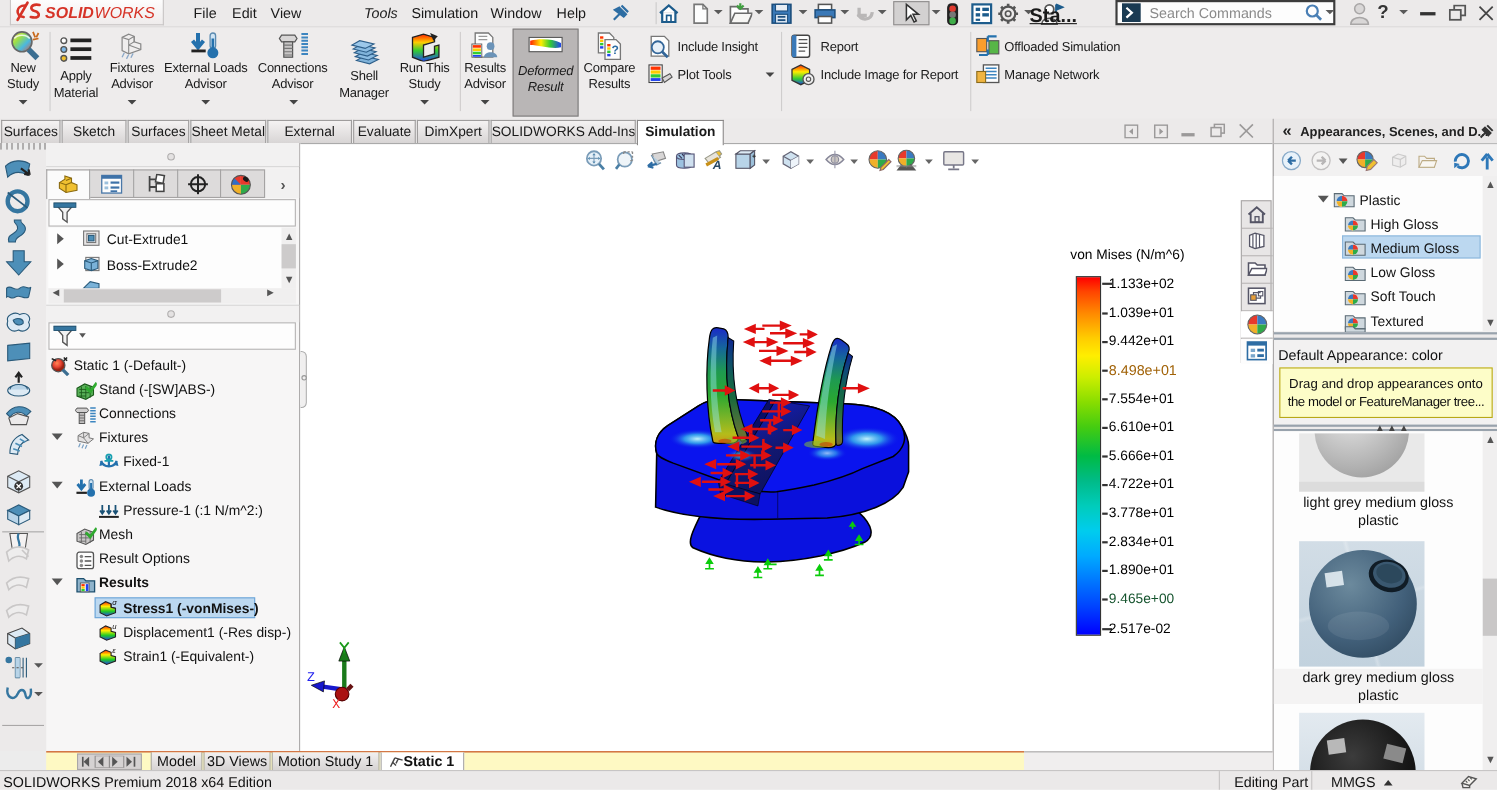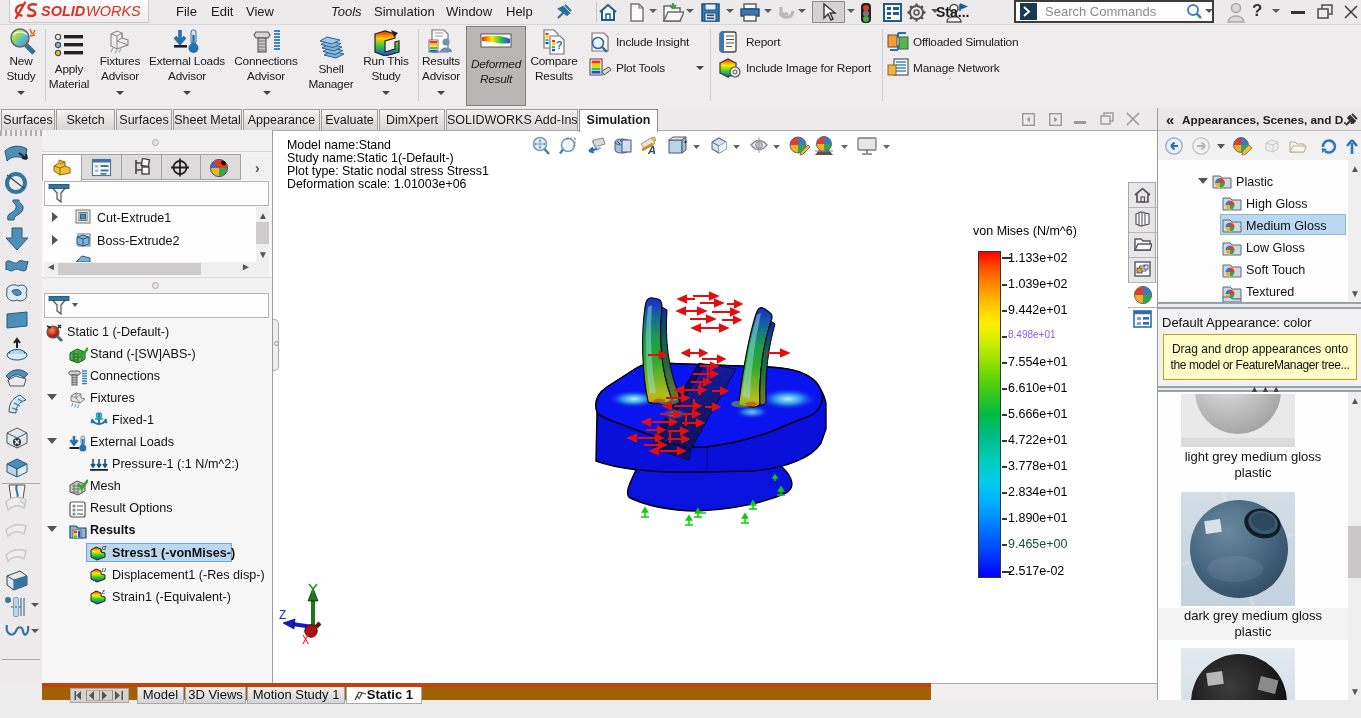--- a/index.html
+++ b/index.html
@@ -47,21 +47,21 @@
 
 #viewport { position:absolute; left:273px; top:130px; width:884px; height:553px; background:#fff; border-top:1px solid #aaa;}
 #vpinfo { position:absolute; left:14px; top:8px; font-size:12.4px; line-height:13px; color:#000; }
 
 
 #taskpane { position:absolute; left:1157px; top:108px; width:204px; height:592px; background:#f2f1f1; border-left:1px solid #9c9a9a;}
 #tphead { position:absolute; left:0; top:0; width:204px; height:23px; white-space:nowrap; overflow:hidden; background:#e9e7e7;
   border-bottom:1px solid #bbb; font-size:12.5px; font-weight:bold; color:#222; }
 
 
-#bottomtabs { position:absolute; left:42px; top:683px; width:889px; height:17px; background:#a16207; border-top:4px solid #c2410c;}
+#bottomtabs { position:absolute; left:42px; top:683px; width:889px; height:17px; background:#fef9c3; border-top:1px solid #c2410c;}
 .btab { position:absolute; top:0px; height:17px; background:linear-gradient(#f2f0f0,#d6d3d3);
   border:1px solid #a9a7a7; border-top:none; font-size:13px; color:#111; text-align:center; line-height:16px;}
 .btab.active { background:#fff; font-weight:bold; }
 
 
 #statusbar { position:absolute; left:0; top:700px; width:1361px; height:18px;
   background:#ebe9e9; border-top:1px solid #c7c5c5; font-size:13px; color:#111; }
 </style>
 </head>
 <body>
@@ -162,21 +162,21 @@
       <path d="M10.5,1.5 L10.5,4.5 M10.5,16.5 L10.5,19.5 M1.5,10.5 L4.5,10.5 M16.5,10.5 L19.5,10.5 M4.1,4.1 L6.2,6.2 M14.8,14.8 L16.9,16.9 M16.9,4.1 L14.8,6.2 M6.2,14.8 L4.1,16.9"></path>
     </g>
   </svg>
   <div class="dd" style="left:931px;"></div>
 
   <svg class="qicon" style="left:944px;" width="24" height="22" viewBox="0 0 24 22">
     <circle cx="10" cy="6.5" r="4" fill="#fdfdfd" stroke="#555" stroke-width="1.6"></circle>
     <path d="M3,20 C3,13 17,13 17,20 Z" fill="#fdfdfd" stroke="#555" stroke-width="1.6"></path>
     <path d="M16,2 L16,9 M16,2 L22,4.5 L16,7" stroke="#1d5c8c" stroke-width="1.6" fill="#1d5c8c"></path>
   </svg>
-  <div class="menuitem" style="left:936px; font-weight:bold; font-size:14px;">Sta...</div>
+  <div class="menuitem" style="left:936px; font-weight:bold; font-size:18px;text-decoration:underline;">Sta...</div>
 
   <div class="abs" style="left:1014px; top:0px; width:200px; height:23px; background:#fdfdfd; border:2px solid #3c3c3c;"></div>
   <div class="abs" style="left:1020px; top:3px; width:17px; height:17px; background:#1a3a52;"></div>
   <svg class="qicon" style="left:1022px; top:5px;" width="13" height="13" viewBox="0 0 13 13">
     <path d="M2,2 L7,6.5 L2,11" stroke="#fff" stroke-width="2" fill="none"></path>
   </svg>
   <div class="menuitem" style="left:1045px; top:4px; color:#8a8a8a;">Search Commands</div>
   <svg class="qicon" style="left:1185px; top:3px;" width="18" height="18" viewBox="0 0 18 18">
     <circle cx="8" cy="7" r="5" fill="none" stroke="#4a7fb5" stroke-width="2"></circle>
     <path d="M11.5,10.5 L16,15" stroke="#4a7fb5" stroke-width="2.5"></path>
@@ -381,21 +381,21 @@
     <rect x="2" y="8" width="8" height="10" fill="#f0b541" stroke="#8a6a1a" stroke-width="1"></rect>
   </svg>
   <div class="rbig" style="left:913px; top:36px;">Manage Network</div>
 </div>
 
 <div id="tabrow">
   <div class="ctab" style="left:1px; width:54px;">Surfaces</div>
   <div class="ctab" style="left:56px; width:59px;">Sketch</div>
   <div class="ctab" style="left:116px; width:56px;">Surfaces</div>
   <div class="ctab" style="left:173px; width:69px;">Sheet Metal</div>
-  <div class="ctab" style="left:243px; width:77px;">Appearance</div>
+  <div class="ctab" style="left:243px; width:77px;">External</div>
   <div class="ctab" style="left:321px; width:57px;">Evaluate</div>
   <div class="ctab" style="left:379px; width:66px;">DimXpert</div>
   <div class="ctab" style="left:446px; width:132px;">SOLIDWORKS Add-Ins</div>
   <div class="ctab active" style="left:579px; width:79px;">Simulation</div>
 
   <svg class="abs" style="left:1022px; top:5px;" width="13" height="13" viewBox="0 0 13 13">
     <rect x="0.7" y="0.7" width="11.6" height="11.6" fill="none" stroke="#9b9999" stroke-width="1.4"></rect>
     <path d="M8,3.5 L4.5,6.5 L8,9.5 Z" fill="#9b9999"></path>
   </svg>
   <svg class="abs" style="left:1049px; top:5px;" width="13" height="13" viewBox="0 0 13 13">
@@ -709,26 +709,20 @@
         </defs>
         <path d="M2,6 L7,3 L12,5 L12,8 L16,9 L16,13 L8,16 L2,13 Z" fill="url(#cc3)" stroke="#222" stroke-width="1"></path>
         <text x="13" y="6" font-size="7" font-style="italic" fill="#111">ε</text>
       </svg>
   <div class="treerow" style="left:70px; top:460px;">Strain1 (-Equivalent-)</div>
 </div>
 <div class="abs" style="left:273px; top:319px; width:6px; height:52px; background:#f0efef; border:1px solid #aaa; border-left:none; border-radius:0 5px 5px 0; z-index:5;"></div>
 <div class="abs" style="left:274px; top:341px; width:5px; height:5px; border:1px solid #999; border-radius:50%; z-index:6;"></div>
 
 <div id="viewport">
-  <div id="vpinfo">
-    Model name:Stand<br>
-    Study name:Static 1(-Default-)<br>
-    Plot type: Static nodal stress Stress1<br>
-    Deformation scale: 1.01003e+06
-  </div>
   <div id="hud">
     <svg class="abs" style="left:258px; top:5px;" width="360" height="22" viewBox="0 0 360 22">
 
       <g transform="translate(0,0)">
             <circle cx="9" cy="8" r="6.5" fill="#e6f0f8" stroke="#7a9cb8" stroke-width="1.6"></circle>
             <path d="M13.5,13 L18,18" stroke="#4a7fa5" stroke-width="2.6"></path>
             <path d="M9,4 l0,8 M5,8 l8,0" stroke="#7a9cb8" stroke-width="1"></path>
             <path d="M9,3.2 l-1.5,2 h3 Z M9,12.8 l-1.5,-2 h3 Z M3.2,8 l2,-1.5 v3 Z M14.8,8 l-2,-1.5 v3 Z" fill="#5a8cb0"></path>
           </g>
 
@@ -921,25 +915,25 @@
     </g>
   </svg>
 
   <div id="legend">
     <div class="abs" style="left:700px; top:93px; font-size:12.5px; color:#000;">von Mises (N/m^6)</div>
     <div class="abs" style="left:705px; top:120px; width:23px; height:327px; border:1px solid #333;
       background:linear-gradient(#ff0000 0%, #ff4400 4%, #ff8800 10%, #ffcc00 17%, #ffee00 22%, #ccee00 28%, #88dd00 35%, #44cc11 42%, #00bb44 50%, #00bb88 57%, #00ccbb 64%, #00ccee 71%, #00aaff 78%, #0077ff 85%, #0044ff 92%, #0000ff 100%);"></div>
     <div class="abs" style="left:729px; top:126px; width:9px; height:1.5px; background:#333;"></div>
     <div class="abs" style="left:735px; top:120px; font-size:12.5px; color:#000;">1.133e+02</div>
     <div class="abs" style="left:729px; top:153px; width:5px; height:1.5px; background:#333;"></div>
-    <div class="abs" style="left:735px; top:146px; font-size:12.5px; color:#000;">1.039e+02</div>
+    <div class="abs" style="left:735px; top:146px; font-size:12.5px; color:#000;">1.039e+01</div>
     <div class="abs" style="left:729px; top:179px; width:5px; height:1.5px; background:#333;"></div>
     <div class="abs" style="left:735px; top:172px; font-size:12.5px; color:#000;">9.442e+01</div>
     <div class="abs" style="left:729px; top:205px; width:5px; height:1.5px; background:#333;"></div>
-    <div class="abs" style="left:735px; top:198px; font-size:10px; color:#8b5cf6;">8.498e+01</div>
+    <div class="abs" style="left:735px; top:198px; font-size:13px; color:#a16207;">8.498e+01</div>
     <div class="abs" style="left:729px; top:231px; width:5px; height:1.5px; background:#333;"></div>
     <div class="abs" style="left:735px; top:224px; font-size:12.5px; color:#000;">7.554e+01</div>
     <div class="abs" style="left:729px; top:257px; width:5px; height:1.5px; background:#333;"></div>
     <div class="abs" style="left:735px; top:250px; font-size:12.5px; color:#000;">6.610e+01</div>
     <div class="abs" style="left:729px; top:283px; width:5px; height:1.5px; background:#333;"></div>
     <div class="abs" style="left:735px; top:276px; font-size:12.5px; color:#000;">5.666e+01</div>
     <div class="abs" style="left:729px; top:309px; width:5px; height:1.5px; background:#333;"></div>
     <div class="abs" style="left:735px; top:302px; font-size:12.5px; color:#000;">4.722e+01</div>
     <div class="abs" style="left:729px; top:335px; width:5px; height:1.5px; background:#333;"></div>
     <div class="abs" style="left:735px; top:328px; font-size:12.5px; color:#000;">3.778e+01</div>
@@ -1190,14 +1184,27 @@
   <svg class="abs" style="left:4px; top:127px;" width="19" height="18" viewBox="0 0 19 18">
         <rect x="1" y="1" width="17" height="16" fill="#fff" stroke="#2e6da4" stroke-width="1.6"></rect>
         <rect x="1" y="1" width="17" height="3.2" fill="#2e6da4"></rect>
         <rect x="4" y="7" width="4" height="3" fill="#7aa7cc"></rect>
         <rect x="10" y="7" width="6" height="2.6" fill="#2e6da4"></rect>
         <rect x="4" y="12" width="4" height="3" fill="#7aa7cc"></rect>
         <rect x="10" y="12" width="6" height="2.6" fill="#2e6da4"></rect>
       </svg>
 </div>
 
-
+<div id="statusbar">
+  <div class="abs" style="left:3px; top:2px;">SOLIDWORKS Premium 2018 x64 Edition</div>
+  <div class="abs" style="left:1108px; top:0px; width:1px; height:18px; background:#c5c3c3;"></div>
+  <div class="abs" style="left:1122px; top:2px;">Editing Part</div>
+  <div class="abs" style="left:1192px; top:0px; width:1px; height:18px; background:#c5c3c3;"></div>
+  <div class="abs" style="left:1210px; top:2px;">MMGS</div>
+  <div class="abs" style="left:1258px; top:8px; width:0; height:0; border-left:4px solid transparent; border-right:4px solid transparent; border-bottom:5px solid #333;"></div>
+  <svg class="abs" style="left:1327px; top:1px;" width="17" height="16" viewBox="0 0 17 16">
+    <path d="M2,10 L8,4 L15,6 L9,12 Z" fill="#f4f2ee" stroke="#555" stroke-width="1.3"></path>
+    <path d="M9,12 L9,14 L3,14 L2,10" fill="none" stroke="#555" stroke-width="1.3"></path>
+    <path d="M5.5,8 l1.5,1.5 M7.5,6.5 l1.5,1.5 M9.5,5 l1.5,1.5" stroke="#555" stroke-width="1"></path>
+  </svg>
 </div>
 
+</div>
+
 </body></html>

